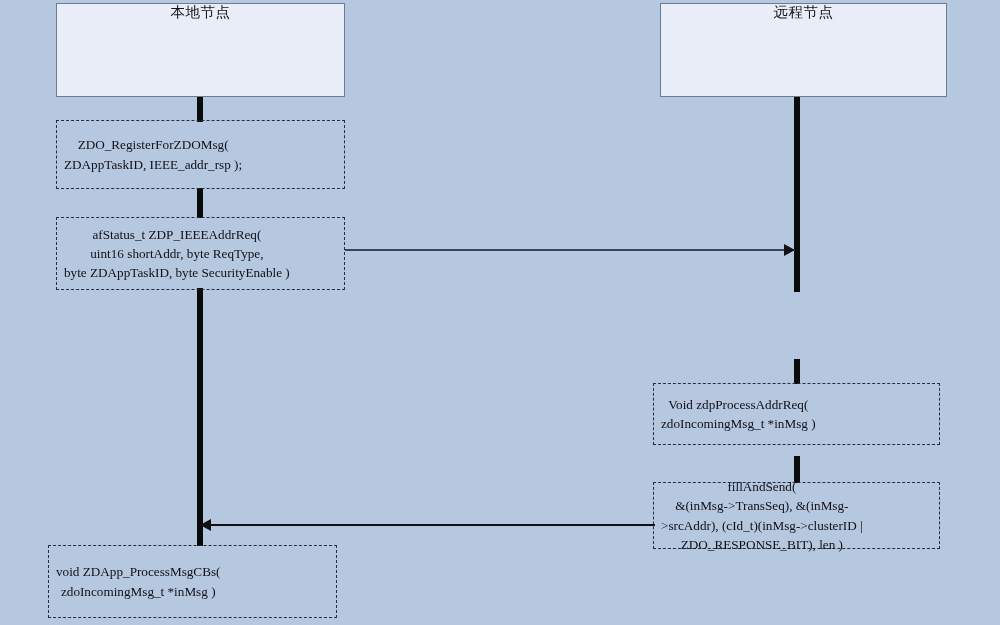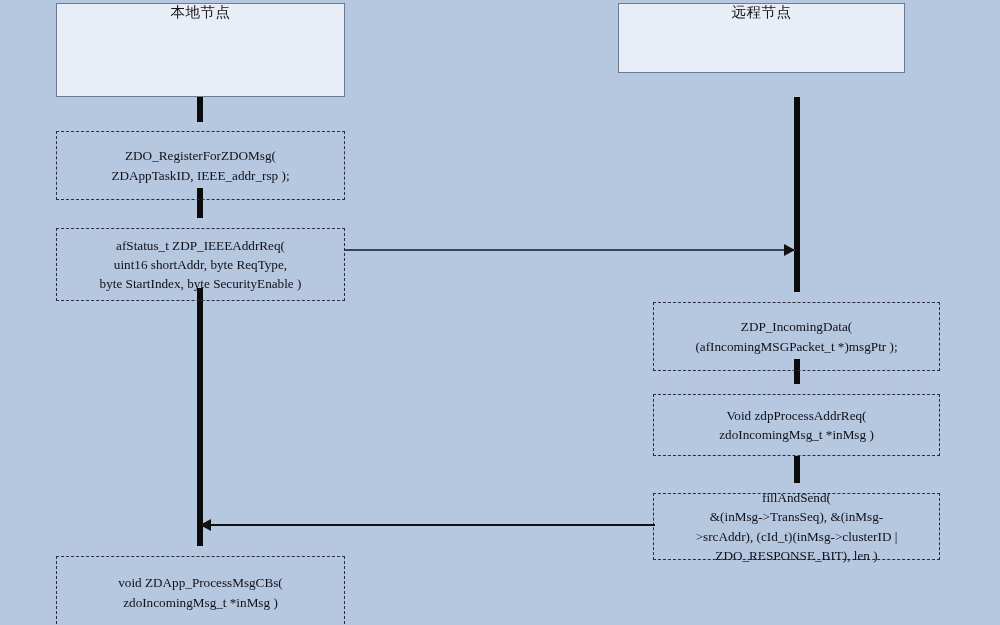--- a/index.html
+++ b/index.html
@@ -46,23 +46,21 @@
   }
 
   
   .note {
     position: absolute;
     border: 1.6px dashed #2b2b3a;
     background: transparent;
     box-sizing: border-box;
     display: flex;
     align-items: center;
-    justify-content: center;
     padding: 3px 7px;
-    margin-top: 11px;
   }
   .note-text {
     font-size: 13.2px;
     line-height: 1.46;
     color: #101018;
     text-align: center;
     white-space: pre-line;
     font-family: "Liberation Serif", "DejaVu Serif", serif;
   }
 
@@ -94,52 +92,48 @@
 </style>
 </head>
 <body>
 
 <div id="diagram">
 
   <div class="participant" style="left:56px; top:3px; width:289px; height:94px;">
     <span class="participant-label">本地节点</span>
   </div>
 
-  <div class="participant" style="left:618px; top:3px; width:287px; height:70px;">
+  <div class="participant" style="left:660px; top:3px; width:287px; height:94px;">
     <span class="participant-label">远程节点</span>
   </div>
 
   <div class="lifeline" style="left:197px; top:97px; height:25px;"></div>
   <div class="lifeline" style="left:197px; top:188px; height:30px;"></div>
   <div class="lifeline" style="left:197px; top:288px; height:258px;"></div>
 
   <div class="lifeline" style="left:794px; top:97px; height:195px;"></div>
   <div class="lifeline" style="left:794px; top:359px; height:25px;"></div>
   <div class="lifeline" style="left:794px; top:456px; height:27px;"></div>
 
   <div class="note" style="left:56px; top:120px; width:289px; height:69px;">
     <span class="note-text">ZDO_RegisterForZDOMsg(
 ZDAppTaskID, IEEE_addr_rsp );</span>
   </div>
 
   <div class="note" style="left:56px; top:217px; width:289px; height:73px;">
     <span class="note-text">afStatus_t ZDP_IEEEAddrReq(
 uint16 shortAddr, byte ReqType,
-byte StartIndex, byte SecurityEnable )</span>
+byte ZDAppTaskID, byte SecurityEnable )</span>
   </div>
 
-  <div class="note" style="left:56px; top:545px; width:289px; height:73px;">
+  <div class="note" style="left:48px; top:545px; width:289px; height:73px;">
     <span class="note-text">void ZDApp_ProcessMsgCBs(
 zdoIncomingMsg_t *inMsg )</span>
   </div>
 
-  <div class="note" style="left:653px; top:291px; width:287px; height:69px;">
-    <span class="note-text">ZDP_IncomingData(
-(afIncomingMSGPacket_t *)msgPtr );</span>
-  </div>
 
   <div class="note" style="left:653px; top:383px; width:287px; height:62px;">
     <span class="note-text">Void zdpProcessAddrReq(
 zdoIncomingMsg_t *inMsg )</span>
   </div>
 
   <div class="note" style="left:653px; top:482px; width:287px; height:67px;">
     <span class="note-text">fillAndSend(
 &amp;(inMsg-&gt;TransSeq), &amp;(inMsg-
 &gt;srcAddr), (cId_t)(inMsg-&gt;clusterID |

